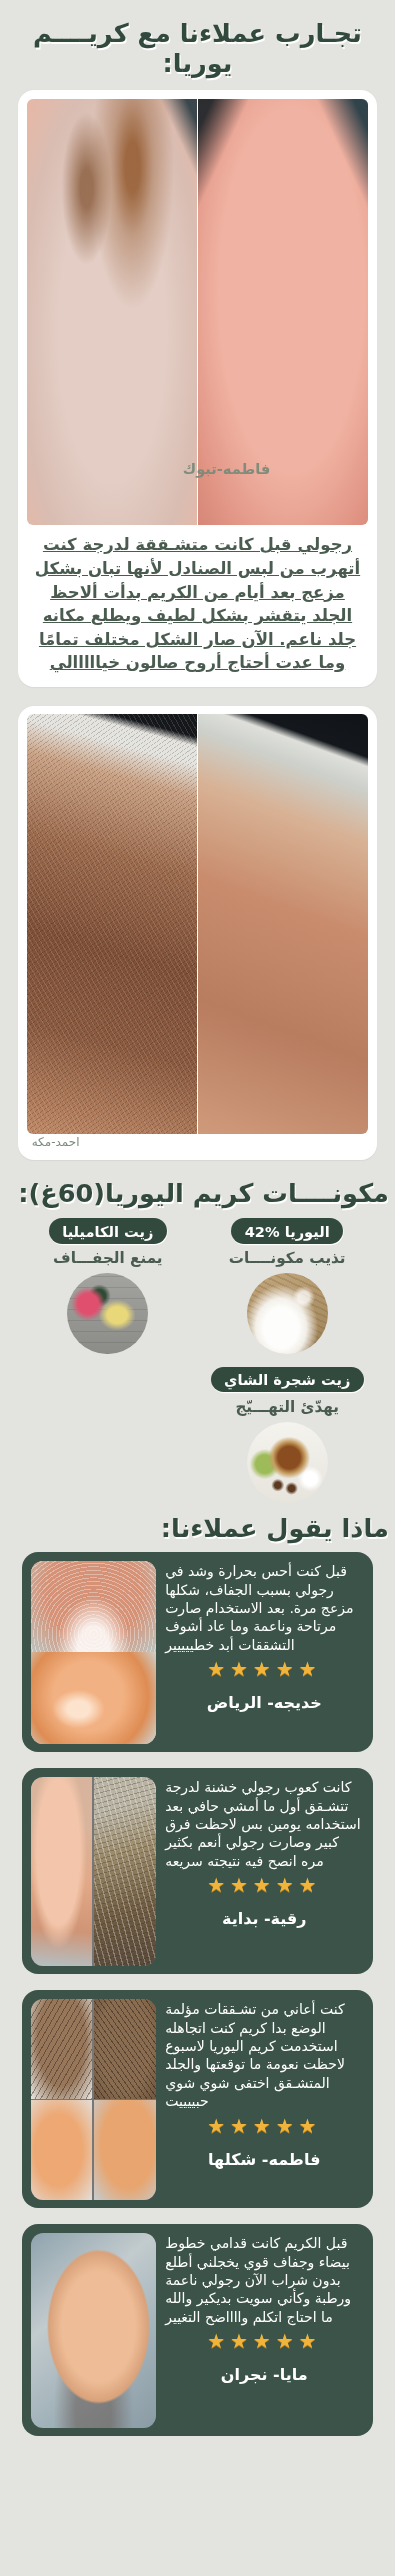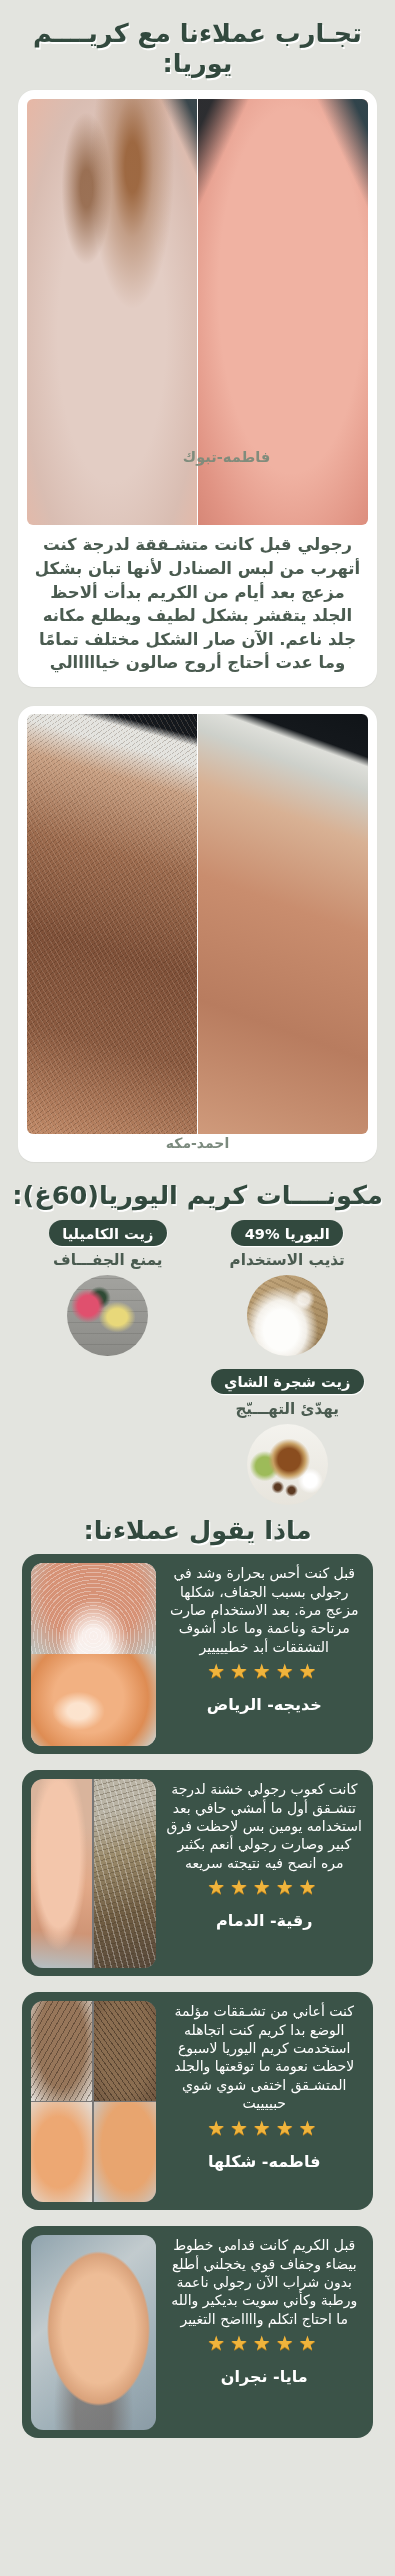--- a/index.html
+++ b/index.html
@@ -14,21 +14,21 @@
     direction:rtl;overflow:hidden;
   }
   .page{width:395px;height:2576px;overflow:hidden;border-radius:31px;}
 
   .title{
     margin:0;padding:18.3px 6.1px 4.9px;text-align:center;
     font-size:25.6px;font-weight:bold;color:var(--green-dark);
     text-shadow:1.2px 1.8px 0 rgba(255,255,255,.95);
   }
   .sec-title{
-    margin:9.8px 6.1px 0;text-align:center;
+    margin:9.8px 6.1px 0;
     font-size:25.6px;font-weight:bold;color:var(--green-dark);
     text-shadow:1.2px 1.8px 0 rgba(255,255,255,.95);
   }
 
   
   .wcard{
     background:var(--white);border-radius:16px;margin:7.3px 18.3px 18.3px;
     padding:8.5px;box-shadow:0 0.6px 1.2px rgba(0,0,0,.05);
   }
   .photo{
@@ -46,39 +46,39 @@
       radial-gradient(ellipse at 55% 45%,#f0b2a2 0 55%,#e09383 85%,#d68777 100%);
   }
   .p1-right{
     background:
       linear-gradient(245deg,rgba(28,51,60,.85) 0 3%,rgba(28,51,60,0) 10%),
       radial-gradient(ellipse at 62% 16%,rgba(146,88,44,.85) 0 5%,rgba(146,88,44,.4) 14%,rgba(146,88,44,0) 28%),
       radial-gradient(ellipse at 35% 21%,rgba(124,74,38,.7) 0 4%,rgba(124,74,38,0) 16%),
       radial-gradient(ellipse at 50% 55%,#e3cdc4 0 45%,#d9bdb2 75%,#e7b7a5 100%);
   }
   .ph-caption{
-    position:absolute;right:98px;bottom:60px;
+    position:absolute;right:98px;bottom:48px;
     font-size:14.6px;font-weight:bold;color:rgba(122,138,122,.95);
   }
   .p2-left{
     background:linear-gradient(200deg,#101418 0%,#14181c 9%,#dedfda 11%,#cdd0ca 16%,#d8b194 27%,#c98d6e 46%,#b87c5f 72%,#cf9a7b 100%);
   }
   .p2-right{
     background:
       repeating-linear-gradient(60deg,rgba(232,212,192,.16) 0 0.9px,rgba(0,0,0,0) 0.9px 4.3px),
       repeating-linear-gradient(-35deg,rgba(40,22,10,.22) 0 0.6px,rgba(0,0,0,0) 0.6px 3.7px),
       linear-gradient(195deg,#14181d 0 5%,#e4e4e0 7% 11%,#c9a184 18%,#9c6b4e 35%,#7e5038 56%,#8a5a40 76%,#c08a68 100%);
   }
   .exp-text{
     margin:8.5px 2.4px 3.7px;text-align:center;
-    font-size:16.5px;font-weight:bold;line-height:1.43;color:var(--text-green);
+    font-size:16.5px;font-weight:bold;line-height:1.43;color:var(--text-green);text-decoration:underline;
   }
   .exp-caption{
-    margin:1.2px 4.9px 2.4px;text-align:center;
-    font-size:14px;font-weight:bold;color:var(--caption);
+    margin:1.2px 4.9px 2.4px;text-align:left;
+    font-size:12px;font-weight:normal;color:var(--caption);
   }
 
   
   .ing-grid{
     display:grid;grid-template-columns:1fr 1fr;column-gap:9.8px;row-gap:12.2px;
     margin:9.8px 23px 0;text-align:center;
   }
   .pill{
     display:inline-block;background:var(--green-dark);color:var(--white);
     font-size:14.6px;font-weight:bold;padding:4.3px 13.4px;border-radius:24.4px;
@@ -123,21 +123,21 @@
 
   
   .gcard{
     display:flex;align-items:stretch;gap:8.5px;
     background:var(--card-green);border-radius:16px;
     margin:9.8px 22px 16px;padding:8.5px;
   }
   .rtext{flex:1 1 auto;display:flex;flex-direction:column;justify-content:flex-start;min-width:0;}
   .rtext p{
     margin:1.2px 1.2px 3.7px;font-size:14px;line-height:1.32;color:var(--white);
-    text-align:center;font-weight:500;
+    text-align:left;font-weight:500;
   }
   .stars{
     text-align:center;font-size:20px;letter-spacing:4.9px;color:var(--star);
     text-shadow:0 1.2px 0 #b97f19;line-height:1.15;
   }
   .rname{
     text-align:center;font-size:16px;font-weight:bold;color:var(--white);margin-top:12px;
   }
   .rphoto{
     flex:0 0 125px;width:125px;border-radius:12.2px;overflow:hidden;
@@ -221,22 +221,22 @@
       <div class="ph-half p2-left"></div>
       <div class="ph-half p2-right"></div>
     </div>
     <div class="exp-caption">احمد-مكه</div>
   </section>
 
   <h2 class="sec-title">مكونــــات كريم اليوريا(60غ):</h2>
 
   <div class="ing-grid">
     <div class="ing-item">
-      <div class="pill">اليوريا %49</div>
-      <div class="benefit">تذيب الاستخدام</div>
+      <div class="pill">اليوريا %42</div>
+      <div class="benefit">تذيب مكونــــات</div>
       <div class="circle c-urea"></div>
     </div>
     <div class="ing-item">
       <div class="pill">زيت الكاميليا</div>
       <div class="benefit">يمنع الجفـــاف</div>
       <div class="circle c-cam"></div>
     </div>
     <div class="ing-item">
       <div class="pill">زيت شجرة الشاي</div>
       <div class="benefit">يهدّئ التهـــيّج</div>
@@ -255,21 +255,21 @@
     <div class="rphoto phA">
       <div class="phA-top"></div>
       <div class="phA-bot"></div>
     </div>
   </section>
 
   <section class="gcard">
     <div class="rtext">
       <p>كانت كعوب رجولي خشنة لدرجة تتشـقق أول ما أمشي حافي بعد استخدامه يومين بس لاحظت فرق كبير وصارت رجولي أنعم بكثير مره انصح فيه نتيجته سريعه</p>
       <div class="stars">★★★★★</div>
-      <div class="rname">رقية- الدمام</div>
+      <div class="rname">رقية- بداية</div>
     </div>
     <div class="rphoto phB">
       <div class="phB-left"></div>
       <div class="phB-right"></div>
     </div>
   </section>
 
   <section class="gcard">
     <div class="rtext">
       <p>كنت أعاني من تشـققات مؤلمة الوضع بدا كريم كنت اتجاهله استخدمت كريم اليوريا لاسبوع لاحظت نعومة ما توقعتها والجلد المتشـقق اختفى شوي شوي حبييييت</p>

